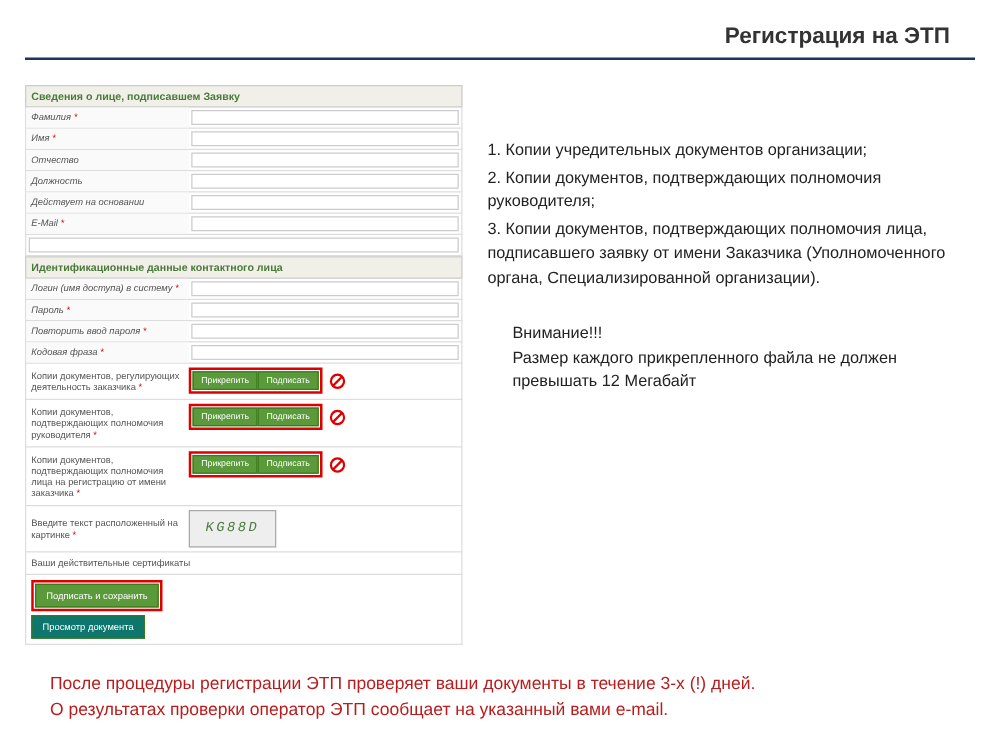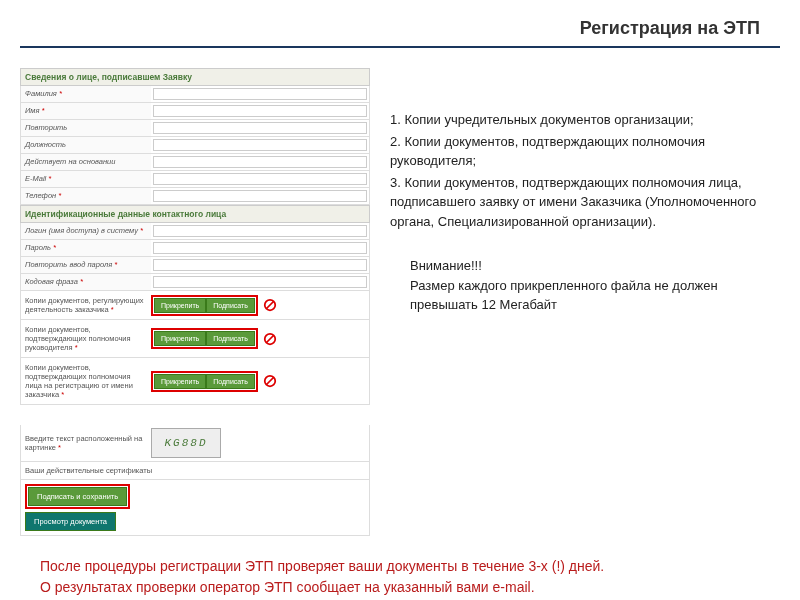--- a/index.html
+++ b/index.html
@@ -13,30 +13,30 @@
     .form-panel { width: 350px; font-size: 8px; }
     
     .form-section-header { background: #f0f0e8; color: #4a7a3a; font-weight: bold; padding: 3px 4px; font-size: 8.5px; border: 1px solid #ccc; }
     
     .form-row { display: flex; border-bottom: 1px solid #ddd; border-left: 1px solid #ddd; border-right: 1px solid #ddd; }
     .form-label { width: 130px; padding: 3px 4px; font-size: 7.5px; color: #555; background: #fafafa; font-style: italic; }
     .form-label .req { color: #c00; }
     .form-input { flex: 1; padding: 2px; }
     .form-input input { width: 100%; height: 12px; border: 1px solid #ccc; font-size: 7px; padding: 0 2px; }
     
-    .doc-row { display: flex; align-items: center; border-bottom: 1px solid #ddd; border-left: 1px solid #ddd; border-right: 1px solid #ddd; padding: 3px 0; }
+    .doc-row { display: flex; align-items: flex-start; border-bottom: 1px solid #ddd; border-left: 1px solid #ddd; border-right: 1px solid #ddd; padding: 3px 0; }
     .doc-label { width: 130px; padding: 2px 4px; font-size: 7.5px; color: #555; }
     .doc-label .req { color: #c00; }
     .doc-buttons { display: flex; gap: 2px; align-items: center; }
     .green-btn { background: #5a9a3a; color: #fff; font-size: 7px; padding: 3px 6px; border: 1px solid #3a7a1a; cursor: pointer; }
     .red-box { border: 2px solid #d00; padding: 1px; display: inline-flex; }
     .no-icon { width: 14px; height: 14px; display: inline-block; margin-left: 3px; }
     .no-icon svg { width: 100%; height: 100%; }
     
-    .captcha-row { display: flex; align-items: center; border-bottom: 1px solid #ddd; border-left: 1px solid #ddd; border-right: 1px solid #ddd; padding: 3px 0; margin-top: 20px; }
+    .captcha-row { display: flex; align-items: center; border-bottom: 1px solid #ddd; border-left: 1px solid #ddd; border-right: 1px solid #ddd; padding: 3px 0; }
     .captcha-img { width: 70px; height: 30px; background: #eee; border: 1px solid #aaa; font-family: 'Courier New', monospace; font-size: 11px; color: #4a7a3a; letter-spacing: 2px; display: flex; align-items: center; justify-content: center; font-style: italic; }
     
     .cert-label { font-size: 7.5px; color: #555; padding: 4px; border-bottom: 1px solid #ddd; border-left: 1px solid #ddd; border-right: 1px solid #ddd; }
     
     .submit-area { padding: 4px; border-bottom: 1px solid #ddd; border-left: 1px solid #ddd; border-right: 1px solid #ddd; }
     .submit-red-box { border: 2px solid #d00; display: inline-block; padding: 1px; }
     .submit-btn { background: #5a9a3a; color: #fff; font-size: 7.5px; padding: 4px 8px; border: 1px solid #3a7a1a; cursor: pointer; }
     .preview-btn { background: #0f766e; color: #fff; font-size: 7.5px; padding: 4px 8px; border: 1px solid #3a7a1a; cursor: pointer; margin-top: 3px; }
     
     .info-panel { flex: 1; padding-top: 30px; }
@@ -61,37 +61,36 @@
 
     <div class="form-row">
         <div class="form-label"><span>Фамилия</span> <span class="req">*</span></div>
         <div class="form-input"><input type="text" style=""></div>
       </div>
     <div class="form-row">
         <div class="form-label"><span>Имя</span> <span class="req">*</span></div>
         <div class="form-input"><input type="text" style=""></div>
       </div>
     <div class="form-row">
-        <div class="form-label"><span>Повторить</span></div>
+        <div class="form-label"><span>Отчество</span></div>
         <div class="form-input"><input type="text" style=""></div>
       </div>
     <div class="form-row">
         <div class="form-label"><span>Должность</span></div>
         <div class="form-input"><input type="text" style=""></div>
       </div>
     <div class="form-row">
         <div class="form-label"><span>Действует на основании</span></div>
         <div class="form-input"><input type="text" style=""></div>
       </div>
     <div class="form-row">
         <div class="form-label"><span>E-Mail</span> <span class="req">*</span></div>
         <div class="form-input"><input type="text" style=""></div>
       </div>
     <div class="form-row">
-        <div class="form-label"><span>Телефон</span> <span class="req">*</span></div>
         <div class="form-input"><input type="text" style=""></div>
       </div>
 
     <div class="form-section-header">Идентификационные данные контактного лица</div>
 
     <div class="form-row">
         <div class="form-label"><span>Логин (имя доступа) в систему</span> <span class="req">*</span></div>
         <div class="form-input"><input type="text" style=""></div>
       </div>
     <div class="form-row">

